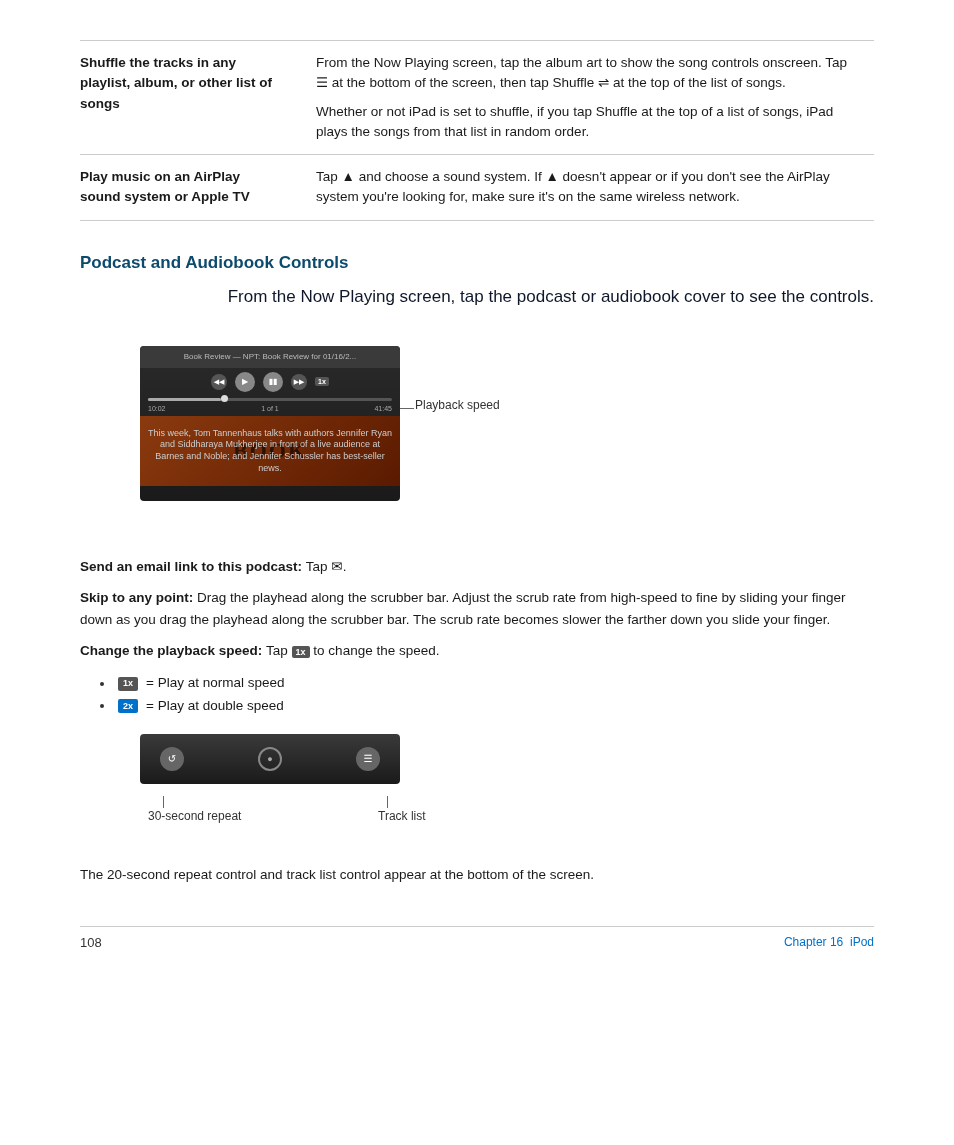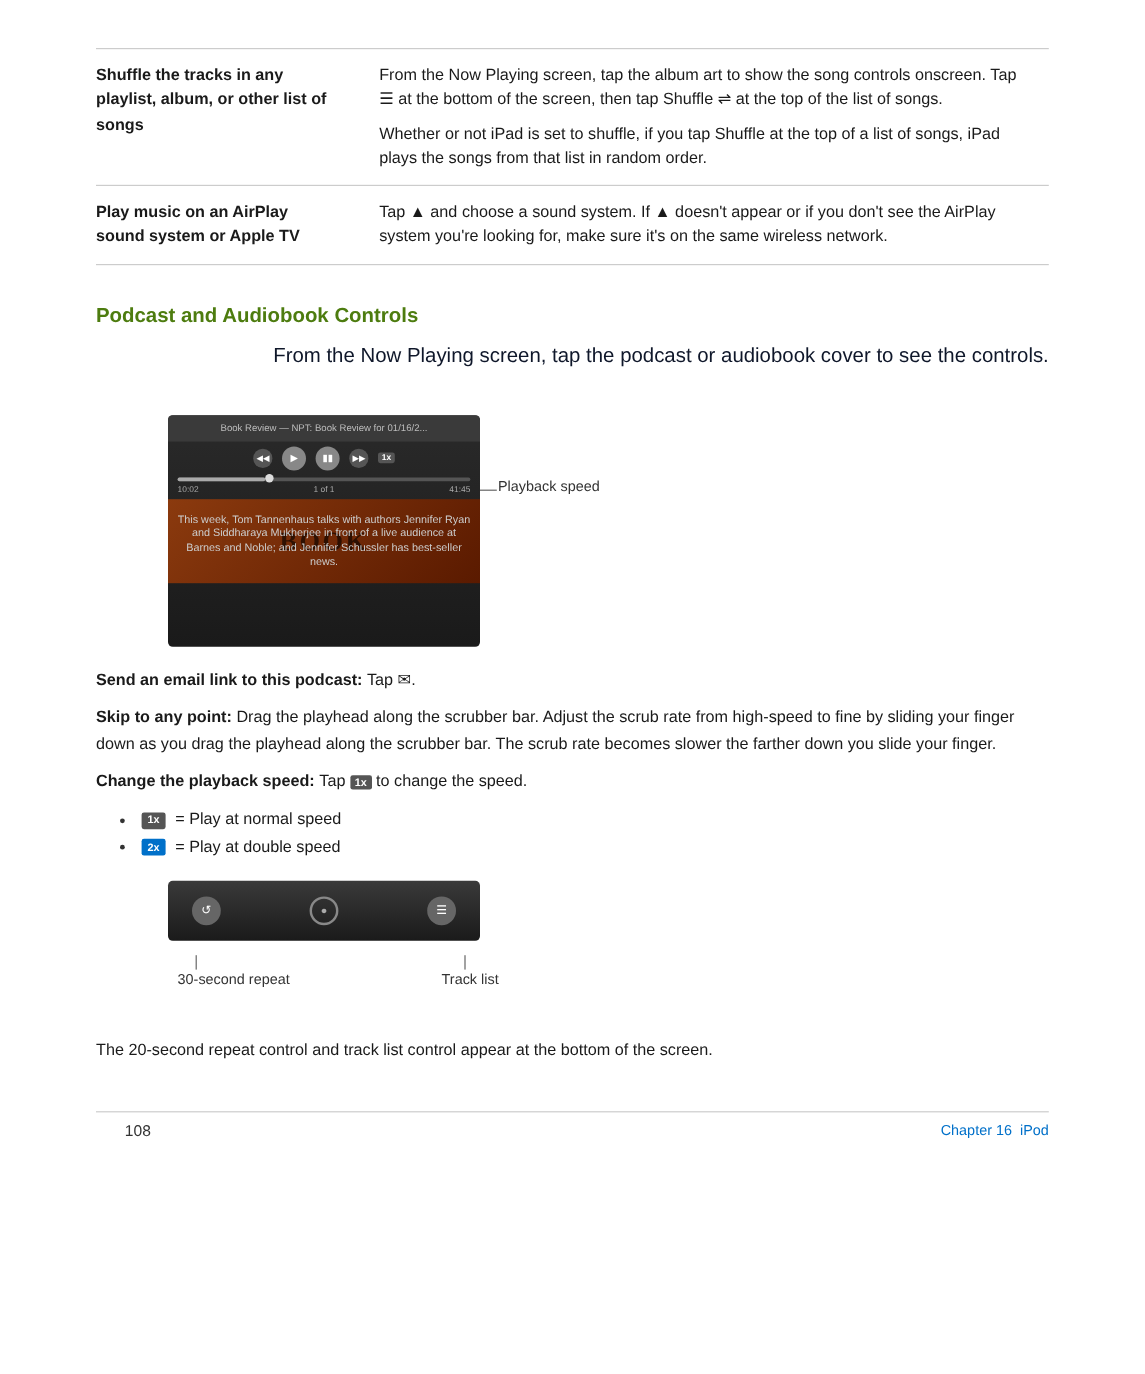--- a/index.html
+++ b/index.html
@@ -37,21 +37,21 @@
       width: 220px;
       padding-left: 0;
     }
     .info-table .desc-col {
       color: #1a1a1a;
     }
 
     
     .section-title {
       font-size: 17px;
-      color: #4d7c0f;
+      color: #0c4a6e;
       font-weight: bold;
       margin-bottom: 10px;
       margin-top: 4px;
     }
 
     .body-text {
       font-size: 17px;
       line-height: 1.6;
       color: #0f172a;
       margin-bottom: 14px;
@@ -59,21 +59,21 @@
     }
 
     
     .diagram-area {
       position: relative;
       margin: 20px 0 24px 0;
     }
 
     .podcast-screenshot {
       width: 260px;
-      height: 193px;
+      height: 155px;
       background: linear-gradient(180deg, #2a2a2a 0%, #1a1a1a 100%);
       border-radius: 4px;
       margin-left: 60px;
       position: relative;
       overflow: hidden;
     }
     .podcast-screenshot .top-bar {
       background: #3a3a3a;
       height: 22px;
       display: flex;
@@ -207,21 +207,20 @@
       display: flex;
       align-items: center;
       justify-content: space-between;
       border-top: 1px solid #ccc;
       margin-top: 40px;
       padding-top: 8px;
     }
     .page-num {
       font-size: 13px;
       color: #333;
-      margin-left: 24px;
     }
     .chapter-label {
       font-size: 12px;
       color: #0070c9;
     }
 
     .dot-bullet {
       display: inline-block;
       width: 4px; height: 4px;
       background: #333;
@@ -334,21 +333,21 @@
       </div>
       <div class="ctrl-btn" style="background:#666;">☰</div>
     </div>
 
     <div style="position:absolute; left:68px; top:75px; text-align:center; font-size:12px; color:#333; line-height:1.3;">
       <div>30-second repeat</div>
     </div>
 
     <div style="position:absolute; left:83px; top:62px; width:1px; height:12px; background:#666;"></div>
 
-    <div style="position:absolute; left:288px; top:75px; text-align:center; font-size:12px; color:#333; line-height:1.3;">Track list</div>
+    <div style="position:absolute; left:298px; top:75px; text-align:center; font-size:12px; color:#333; line-height:1.3;">Track list</div>
     <div style="position:absolute; left:307px; top:62px; width:1px; height:12px; background:#666;"></div>
   </div>
 
   <p class="body-para">The 20-second repeat control and track list control appear at the bottom of the screen.</p>
 
 
   <div class="page-footer">
     <span class="page-num">108</span>
     <span class="chapter-label">
       <span>Chapter 16</span>&nbsp;&nbsp;<span style="color:#0070c9;">iPod</span>

